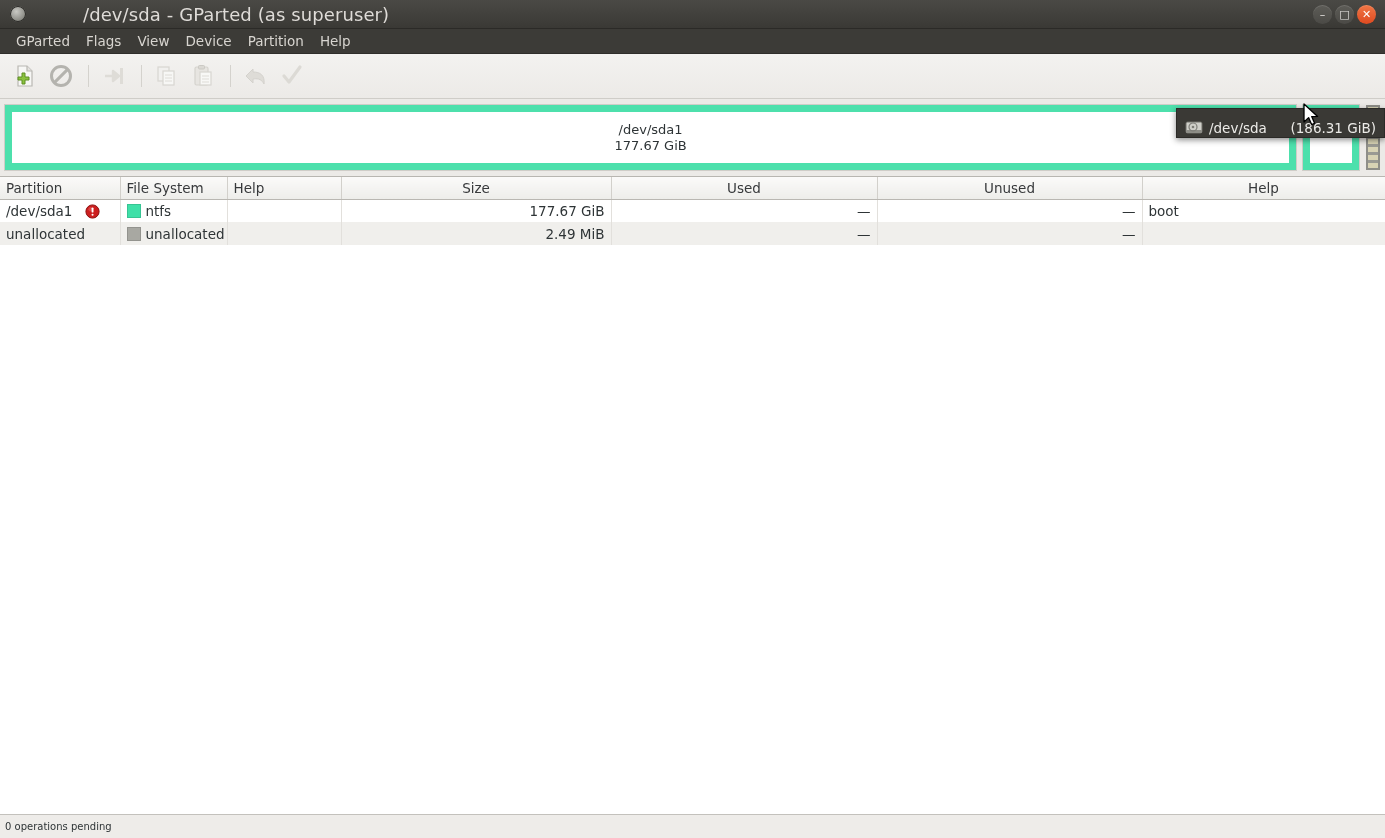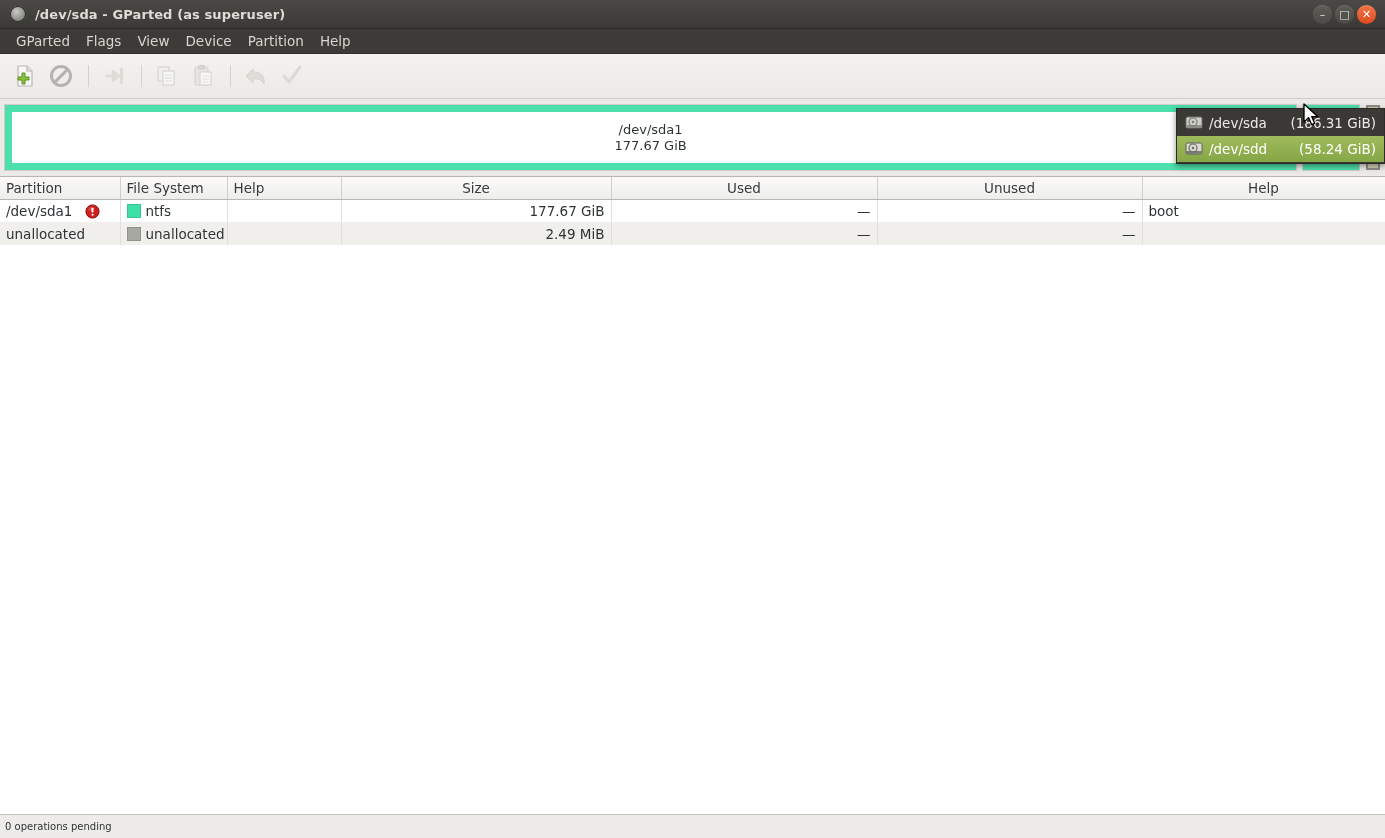--- a/index.html
+++ b/index.html
@@ -31,23 +31,24 @@
     height: 16px;
     margin-left: 10px;
     margin-right: 9px;
     border-radius: 50%;
     background: radial-gradient(circle at 40% 35%, #c9c9c4 0%, #8f8f89 60%, #55554f 100%);
     box-shadow: inset 0 0 0 1px #2b2a27;
     flex: 0 0 auto;
   }
   .title-text {
     color: #dfdcd8;
-    font-size: 13px;
-    font-weight: bold;
+    font-size: 18px;
+    font-weight: normal;
     letter-spacing: 0.1px;
+    margin-left: 48px;
   }
   .window-buttons {
     position: absolute;
     right: 9px;
     top: 0;
     height: 28px;
     display: flex;
     align-items: center;
     gap: 3px;
   }
@@ -119,21 +120,21 @@
     width: 207px;
     background: #3a3935;
     border: 1px solid #2b2a27;
     box-shadow: 0 2px 6px rgba(0,0,0,.45);
     z-index: 40;
     padding: 1px 0;
   }
   .device-item {
     height: 26px;
     display: flex;
-    align-items: center;
+    align-items: flex-end;
     padding: 0 8px;
     color: #ecebe8;
     font-size: 13.5px;
     position: relative;
   }
   .device-item.selected {
     background: linear-gradient(to bottom, #9fbb5c 0%, #86a646 100%);
     color: #ffffff;
   }
   .device-item .dev-name { flex: 0 0 auto; }
@@ -362,30 +363,20 @@
   <div class="device-menu">
     <div class="device-item">
       <svg class="hdd-icon" width="18" height="16" viewBox="0 0 18 16">
         <rect x="1" y="2" width="16" height="11" rx="1.5" fill="#cfcfc9" stroke="#6f6f69" stroke-width="1"></rect>
         <rect x="1" y="10" width="16" height="3" rx="1" fill="#8e8e88"></rect>
         <circle cx="8" cy="7" r="4" fill="none" stroke="#7d7d77" stroke-width="1.2"></circle>
         <circle cx="8" cy="7" r="1.3" fill="#7d7d77"></circle>
       </svg>
       <span class="dev-name">/dev/sda</span>
       <span class="dev-size">(186.31 GiB)</span>
-    </div>
-    <div class="device-item selected">
-      <svg class="hdd-icon" width="18" height="16" viewBox="0 0 18 16">
-        <rect x="1" y="2" width="16" height="11" rx="1.5" fill="#dcdcd6" stroke="#5f5f59" stroke-width="1"></rect>
-        <rect x="1" y="10" width="16" height="3" rx="1" fill="#7e7e78"></rect>
-        <circle cx="8" cy="7" r="4" fill="none" stroke="#6d6d67" stroke-width="1.2"></circle>
-        <circle cx="8" cy="7" r="1.3" fill="#6d6d67"></circle>
-      </svg>
-      <span class="dev-name">/dev/sdd</span>
-      <span class="dev-size">(58.24 GiB)</span>
     </div>
   </div>
 </div>
 
 <div class="graphic-area">
   <div class="part-box" style="width:1296px;">
     <div class="pname">/dev/sda1</div>
     <div class="psize">177.67 GiB</div>
   </div>
   <div class="part-gap"></div>

